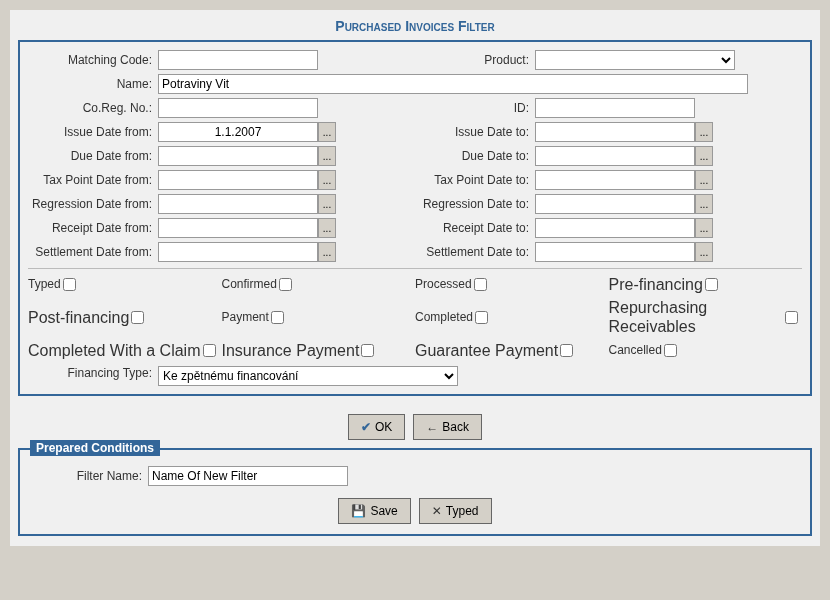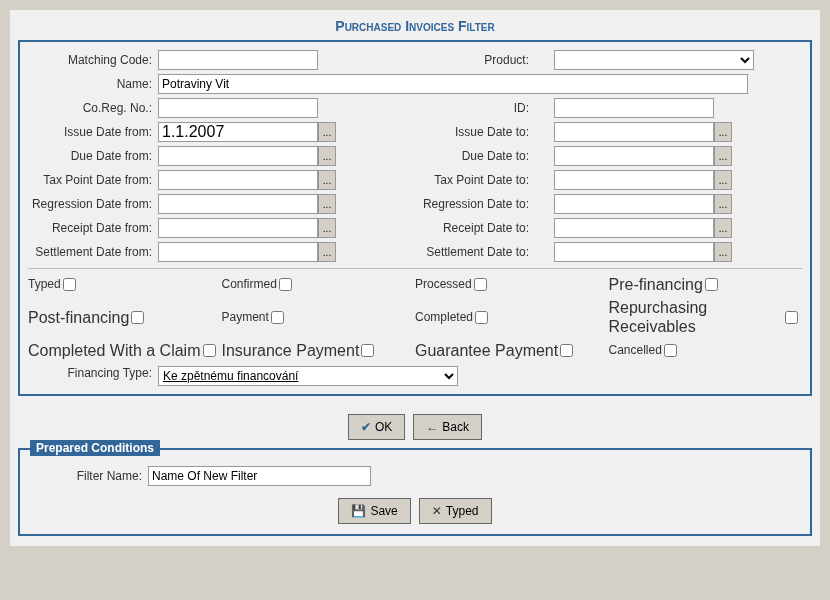--- a/index.html
+++ b/index.html
@@ -54,52 +54,51 @@
     }
     .input-browse {
       display: flex;
       align-items: center;
     }
     .input-browse input {
       border: 1px solid #999;
       background: #fff;
       height: 20px;
       padding: 1px 3px;
-      font-size: 16px;
+      font-size: 12px;
       width: 160px;
+      text-align: center;
     }
     .browse-btn {
       border: 1px solid #999;
       background: #d4d0c8;
       height: 20px;
       width: 18px;
       cursor: pointer;
       font-size: 10px;
       display: flex;
       align-items: center;
       justify-content: center;
       margin-left: 0;
     }
     .select-field {
       border: 1px solid #999;
       background: #fff;
       height: 20px;
       font-size: 12px;
-      text-decoration: underline;
     }
     .col-left {
       display: flex;
       align-items: center;
       width: 50%;
     }
     .col-right {
       display: flex;
       align-items: center;
       width: 50%;
-      gap: 19px;
     }
     .col-right .label {
       min-width: 120px;
     }
     .divider {
       border-top: 1px solid #bbb;
       margin: 6px 0;
     }
     .checkbox-row {
       display: flex;
@@ -408,21 +407,21 @@
     <button class="action-btn">
       <span class="icon-back">←</span>
       <span>Back</span>
     </button>
   </div>
 
   <div class="prepared-section">
     <div class="prepared-legend">Prepared Conditions</div>
     <div class="filter-name-row">
       <span class="label" style="min-width:120px;">Filter Name:</span>
-      <input class="input-text" style="width: 223px;" type="text" value="Name Of New Filter">
+      <input class="input-text" style="width: 200px;" type="text" value="Name Of New Filter">
     </div>
     <div class="save-delete-row">
       <button class="action-btn">
         <span class="icon-save">💾</span>
         <span>Save</span>
       </button>
       <button class="action-btn">
         <span class="icon-x">✕</span>
         <span>Typed</span>
       </button>

